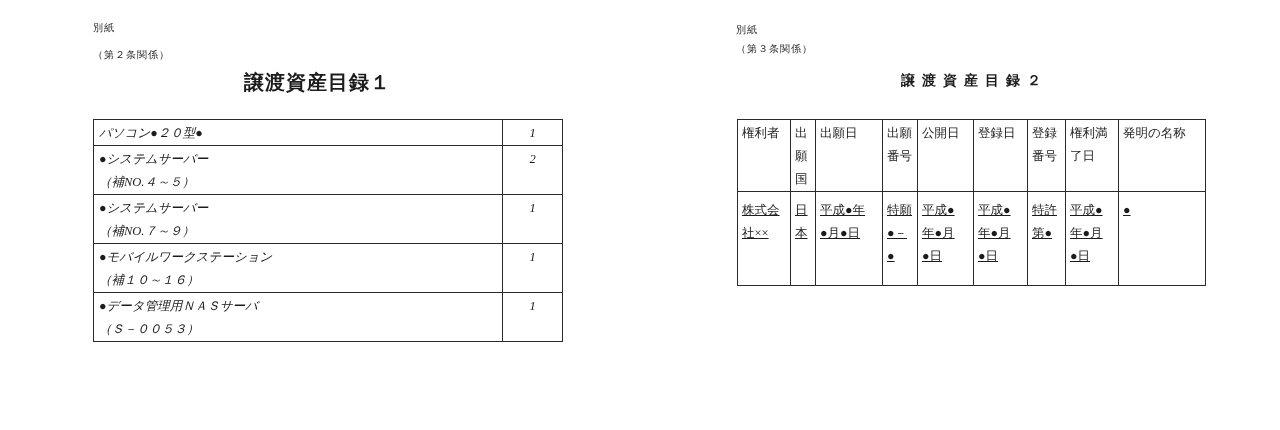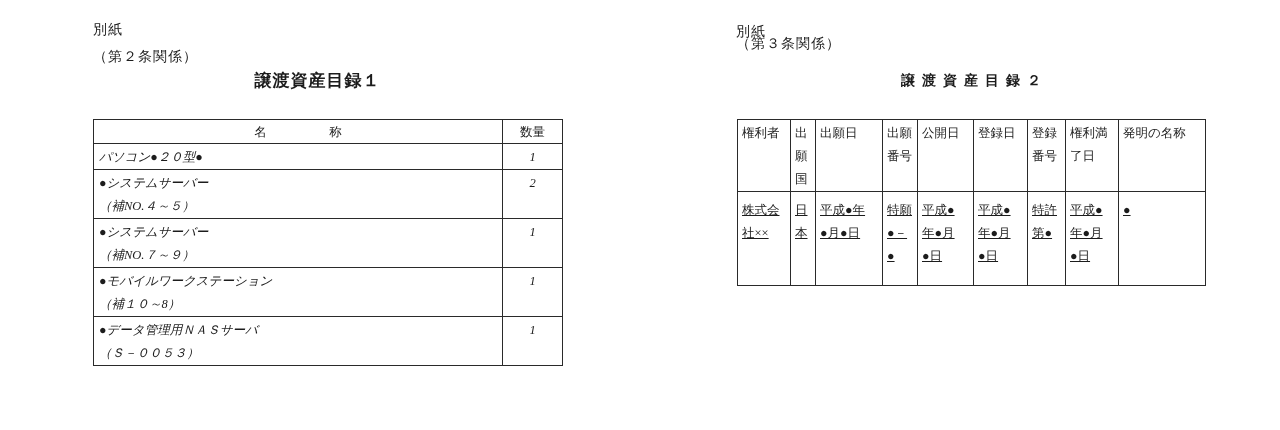--- a/index.html
+++ b/index.html
@@ -5,23 +5,23 @@
   * { margin: 0; padding: 0; box-sizing: border-box; }
   html, body { background: #ffffff; }
   body {
     width: 1280px; height: 430px;
     position: relative;
     font-family: "Liberation Serif", "DejaVu Serif", serif;
     color: #1c1c1c;
     overflow: hidden;
   }
   .abs { position: absolute; }
-  .small-label { font-size: 14px; letter-spacing: 1px; }
+  .small-label { font-size: 10px; letter-spacing: 1px; }
   .doc-title {
-    font-size: 17px; font-weight: bold; text-align: center;
+    font-size: 20px; font-weight: bold; text-align: center;
   }
   .title-1 { letter-spacing: 1px; }
   .title-2 { font-size: 14px; letter-spacing: 7px; text-indent: 7px; }
 
   table {
     border-collapse: collapse;
     table-layout: fixed;
     background: #ffffff;
   }
   td, th {
@@ -67,55 +67,51 @@
   <div class="abs small-label" style="left:93px; top:21px;">別紙</div>
   <div class="abs small-label" style="left:93px; top:48px;">（第２条関係）</div>
   <div class="abs doc-title title-1" style="left:93px; top:69px; width:449px;">譲渡資産目録１</div>
 
   <table class="abs asset-table" style="left:93px; top:119px;">
     <colgroup>
         <col style="width:409px">
         <col style="width:60px">
       </colgroup>
     <tbody>
-        <tr>
-      <th>名　　　　　称</th>
-      <th>数量</th>
-    </tr>
     <tr class="r-single">
       <td class="ml">パソコン●２０型●</td>
       <td class="qty">1</td>
     </tr>
     <tr class="r-double">
       <td class="ml">●システムサーバー
 （補NO.４～５）</td>
       <td class="qty">2</td>
     </tr>
     <tr class="r-double">
       <td class="ml">●システムサーバー
 （補NO.７～９）</td>
       <td class="qty">1</td>
     </tr>
     <tr class="r-double">
       <td class="ml">●モバイルワークステーション
-（補１０～8）</td>
+（補１０～１６）</td>
       <td class="qty">1</td>
     </tr>
     <tr class="r-double">
       <td class="ml">●データ管理用ＮＡＳサーバ
 （Ｓ－００５３）</td>
       <td class="qty">1</td>
     </tr>
   </tbody>
     </table>
 </section>
 
 <section class="abs" style="left:640px; top:0; width:640px; height:430px;">
   <div class="abs small-label" style="left:96px; top:23px;">別紙</div>
-  <div class="abs small-label" style="left:96px; top:35px;text-align:right;">（第３条関係）</div>
+  <div class="abs small-label" style="left:96px; top:42px;text-align:right;">（第３条関係）</div>
   <div class="abs doc-title title-2" style="left:97px; top:72px; width:468px;">譲渡資産目録２</div>
 
   <table class="abs patent-table" style="left:97px; top:119px;border-radius:8px;">
     <colgroup>
       <col style="width:53px">
         <col style="width:25px">
         <col style="width:67px">
       <col style="width:35px">
         <col style="width:56px">
         <col style="width:54px">

